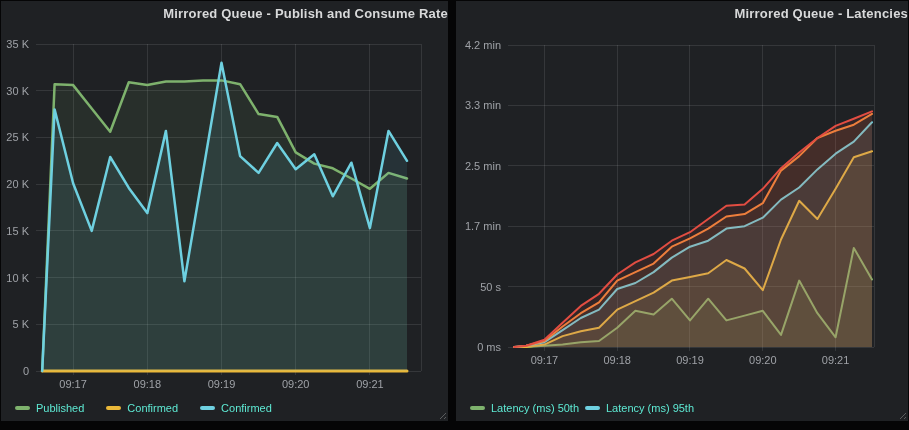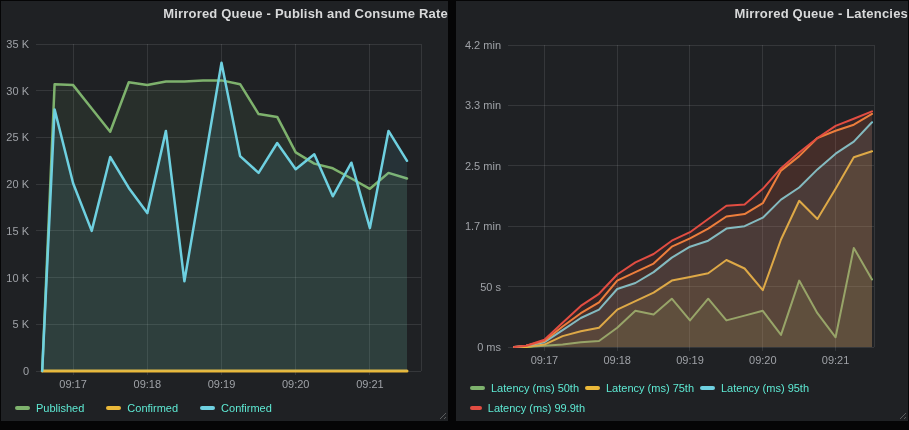--- a/index.html
+++ b/index.html
@@ -136,26 +136,18 @@
       <polyline points="58.1,346.0 70.2,344.8 88.4,340.0 106.6,325.5 124.8,312.2 143.0,301.3 161.2,279.6 179.4,271.1 197.6,262.6 215.8,245.7 234.0,237.3 252.2,227.6 270.4,215.5 288.6,213.1 306.8,202.2 325.0,169.6 343.2,155.1 361.4,137.0 379.6,129.8 397.8,123.7 416.0,112.9" fill="none" stroke="#EF843C" stroke-width="2" stroke-linejoin="round" stroke-linecap="round"></polyline>
       <polygon points="58.1,346.0 70.2,344.8 88.4,338.8 106.6,321.8 124.8,304.9 143.0,292.8 161.2,273.5 179.4,261.4 197.6,253.0 215.8,239.7 234.0,231.2 252.2,218.0 270.4,204.7 288.6,203.5 306.8,187.8 325.0,167.2 343.2,151.5 361.4,137.0 379.6,124.9 397.8,117.7 416.0,110.4 416.0,346 58.1,346" fill="#E24D42" fill-opacity="0.1" stroke="none"></polygon>
       <polyline points="58.1,346.0 70.2,344.8 88.4,338.8 106.6,321.8 124.8,304.9 143.0,292.8 161.2,273.5 179.4,261.4 197.6,253.0 215.8,239.7 234.0,231.2 252.2,218.0 270.4,204.7 288.6,203.5 306.8,187.8 325.0,167.2 343.2,151.5 361.4,137.0 379.6,124.9 397.8,117.7 416.0,110.4" fill="none" stroke="#E24D42" stroke-width="2" stroke-linejoin="round" stroke-linecap="round"></polyline>
     </svg>
   <div class="legend">
       <div class="legend-item">
         <span class="swatch" style="background: rgb(126, 178, 109);"></span>
         <span class="legend-label">Latency (ms) 50th</span>
       </div>
       <div class="legend-item">
-        <span class="swatch" style="background: rgb(234, 184, 57);"></span>
-        <span class="legend-label">Latency (ms) 75th</span>
-      </div>
-      <div class="legend-item">
         <span class="swatch" style="background: rgb(110, 208, 224);"></span>
         <span class="legend-label">Latency (ms) 95th</span>
-      </div>
-      <div class="legend-item">
-        <span class="swatch" style="background: rgb(226, 77, 66);"></span>
-        <span class="legend-label">Latency (ms) 99.9th</span>
       </div>
     </div>
   <div class="resize-corner"></div>
 </div>
 
 </body></html>

